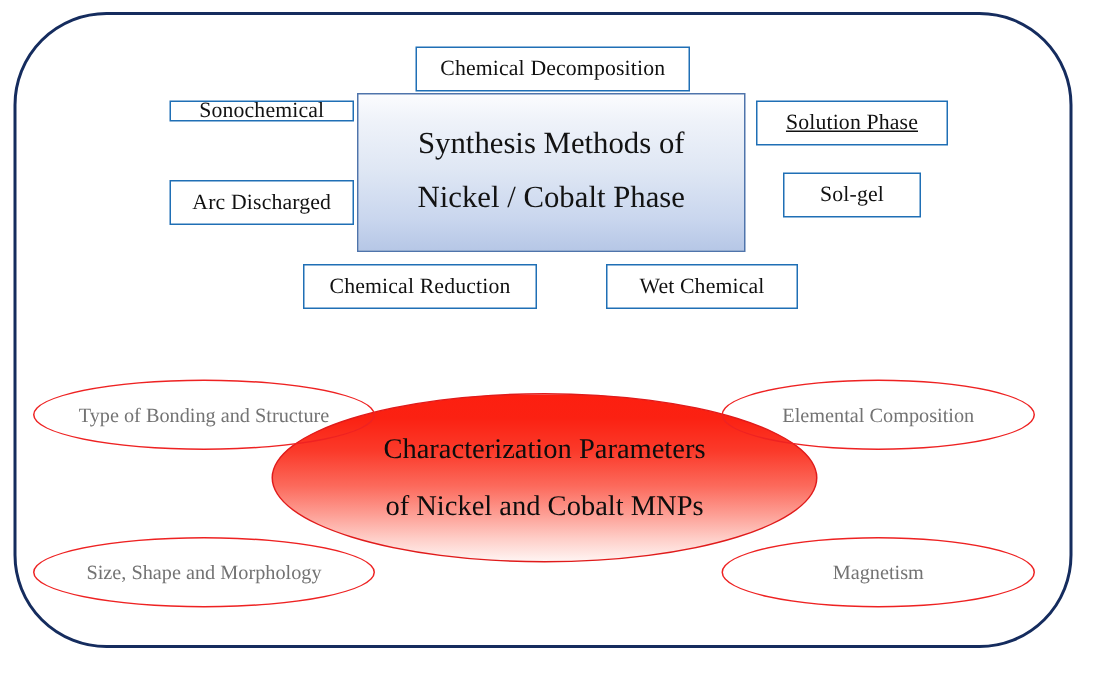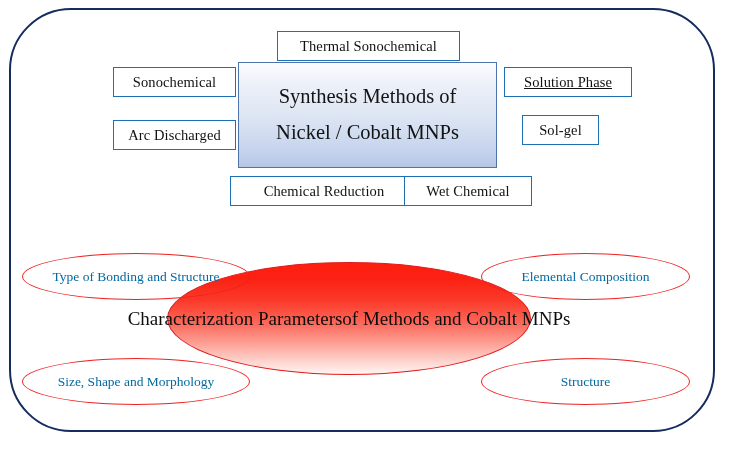--- a/index.html
+++ b/index.html
@@ -67,119 +67,119 @@
     justify-content: center;
     color: #131313;
     font-size: 20.5px;
     line-height: 1.75;
   }
   .center-box .line { white-space: nowrap; }
 
   
   .char-ellipse {
     position: absolute;
-    left: 167px;
+    left: 181px;
     top: 262px;
     width: 364px;
     height: 113px;
     border-radius: 50%;
     border: 1.3px solid #e01b1b;
     box-sizing: border-box;
     background: linear-gradient(to bottom,
         #fd1f10 0%,
         #fb2112 14%,
         #fb3a2a 34%,
         #fc6a5c 55%,
         #fd9e94 72%,
         #fecfc9 87%,
         #fff4f2 100%);
     display: flex;
-    flex-direction: row;
+    flex-direction: column;
     align-items: center;
     justify-content: center;
     color: #0d0d0d;
     font-size: 19px;
     line-height: 1.95;
     z-index: 3;
   }
   .char-ellipse .line { white-space: nowrap; }
 
   
   .param-ellipse {
     position: absolute;
     box-sizing: border-box;
     border: 1.3px solid #ee2222;
     border-radius: 50%;
     background: transparent;
     display: flex;
     align-items: center;
     justify-content: center;
-    color: #0369a1;
+    color: #737373;
     font-size: 13.5px;
     white-space: nowrap;
     z-index: 5;
   }
 
   
   .param-ellipse > span { position: relative; z-index: 6; }
 </style>
 </head>
 <body>
 
 <div id="canvas">
 
   <div class="outer-frame"></div>
 
   <div class="method-box" style="left:277px; top:31px; width:183px; height:30px;">
-    <span>Thermal Sonochemical</span>
+    <span>Chemical Decomposition</span>
   </div>
 
-  <div class="method-box" style="left:113px; top:67px; width:123px; height:30px;">
+  <div class="method-box" style="left:113px; top:67px; width:123px; height:14px;">
     <span>Sonochemical</span>
   </div>
 
   <div class="method-box" style="left:504px; top:67px; width:128px; height:30px;text-decoration:underline;">
     <span>Solution Phase</span>
   </div>
 
   <div class="method-box" style="left:113px; top:120px; width:123px; height:30px;text-align:right;">
     <span>Arc Discharged</span>
   </div>
 
-  <div class="method-box" style="left:522px; top:115px; width:77px; height:30px;">
+  <div class="method-box" style="left:522px; top:115px; width:92px; height:30px;">
     <span>Sol-gel</span>
   </div>
 
-  <div class="method-box" style="left:202px; top:176px; width:188px; height:30px;margin-left:28px;">
+  <div class="method-box" style="left:202px; top:176px; width:156px; height:30px;">
     <span>Chemical Reduction</span>
   </div>
 
   <div class="method-box" style="left:404px; top:176px; width:128px; height:30px;">
     <span>Wet Chemical</span>
   </div>
 
   <div class="center-box">
     <div class="line">Synthesis Methods of</div>
-    <div class="line">Nickel / Cobalt MNPs</div>
+    <div class="line">Nickel / Cobalt Phase</div>
   </div>
 
   <div class="param-ellipse" style="left:22px; top:253px; width:228px; height:47px;">
     <span>Type of Bonding and Structure</span>
   </div>
 
   <div class="param-ellipse" style="left:481px; top:253px; width:209px; height:47px;">
     <span>Elemental Composition</span>
   </div>
 
   <div class="param-ellipse" style="left:22px; top:358px; width:228px; height:47px;align-items:center;">
     <span>Size, Shape and Morphology</span>
   </div>
 
   <div class="param-ellipse" style="left:481px; top:358px; width:209px; height:47px;">
-    <span>Structure</span>
+    <span>Magnetism</span>
   </div>
 
   <div class="char-ellipse">
     <div class="line">Characterization Parameters</div>
-    <div class="line">of Methods and Cobalt MNPs</div>
+    <div class="line">of Nickel and Cobalt MNPs</div>
   </div>
 
 </div>
 
 </body></html>

